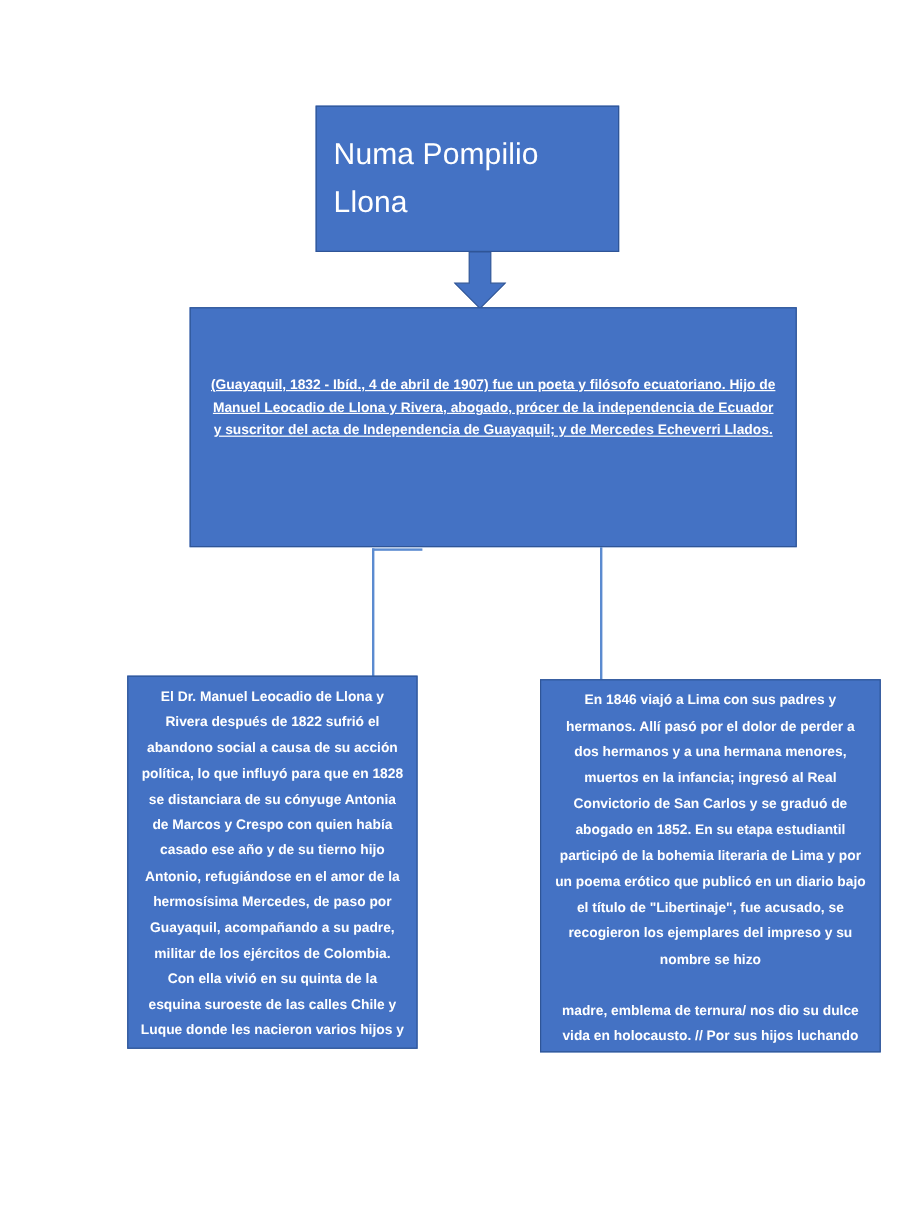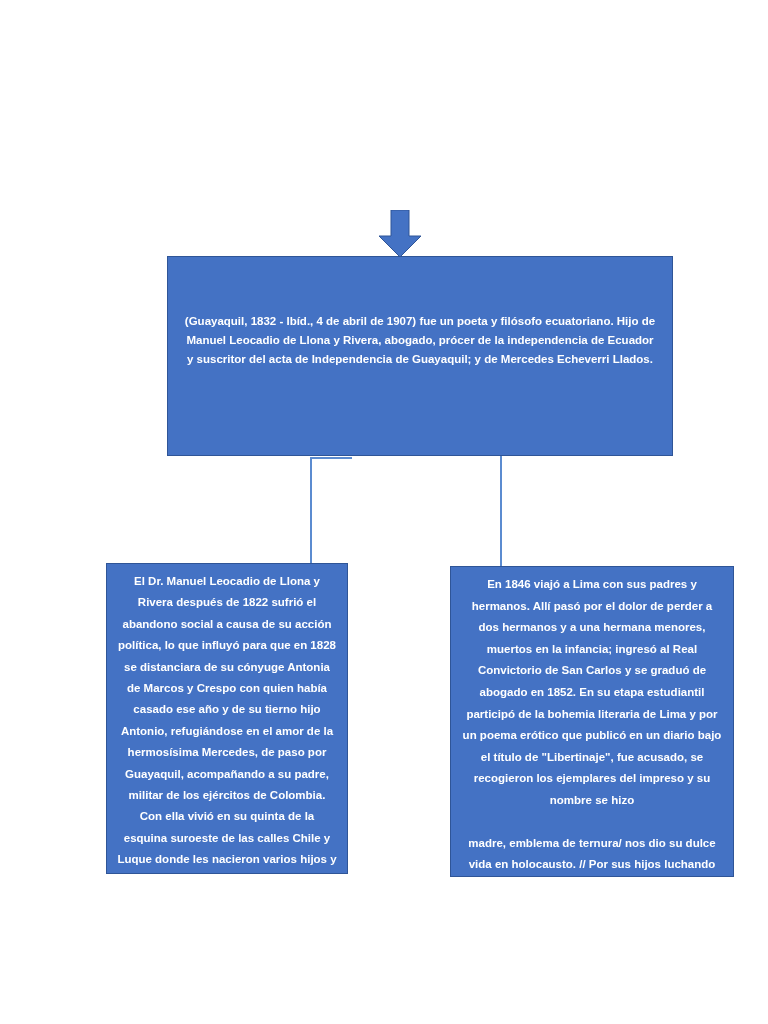--- a/index.html
+++ b/index.html
@@ -51,25 +51,26 @@
   #down-arrow {
     position: absolute;
     left: 378px;
     top: 210px;
     width: 44px;
     height: 48px;
   }
 
   
   #description-box {
-    left: 167px;
+    left: 158px;
     top: 256px;
     width: 506px;
     height: 200px;
     padding: 55px 14px 0 14px;
+    text-decoration: underline;
   }
   #description-box .desc-text {
     font-size: 11.5px;
     line-height: 19px;
     font-weight: bold;
     text-align: center;
   }
 
   
   .connector {
@@ -119,20 +120,24 @@
   }
   .leaf-text.spaced {
     line-height: 21.6px;
   }
 </style>
 </head>
 <body>
 
 <div class="canvas">
 
+  <div class="node" id="title-box">
+    <div class="title-text">Numa Pompilio
+Llona</div>
+  </div>
 
   <div id="down-arrow">
     <svg width="44" height="48" viewBox="0 0 44 48" xmlns="http://www.w3.org/2000/svg">
       <polygon points="13,0 31,0 31,26 43,26 22,47 1,26 13,26" fill="#4472C4" stroke="#2F5597" stroke-width="1"></polygon>
     </svg>
   </div>
 
   <div class="node" id="description-box">
     <div class="desc-text">(Guayaquil, 1832 - Ibíd., 4 de abril de 1907) fue un poeta y filósofo ecuatoriano. Hijo de Manuel Leocadio de Llona y Rivera, abogado, prócer de la independencia de Ecuador y suscritor del acta de Independencia de Guayaquil; y de Mercedes Echeverri Llados.</div>
   </div>

